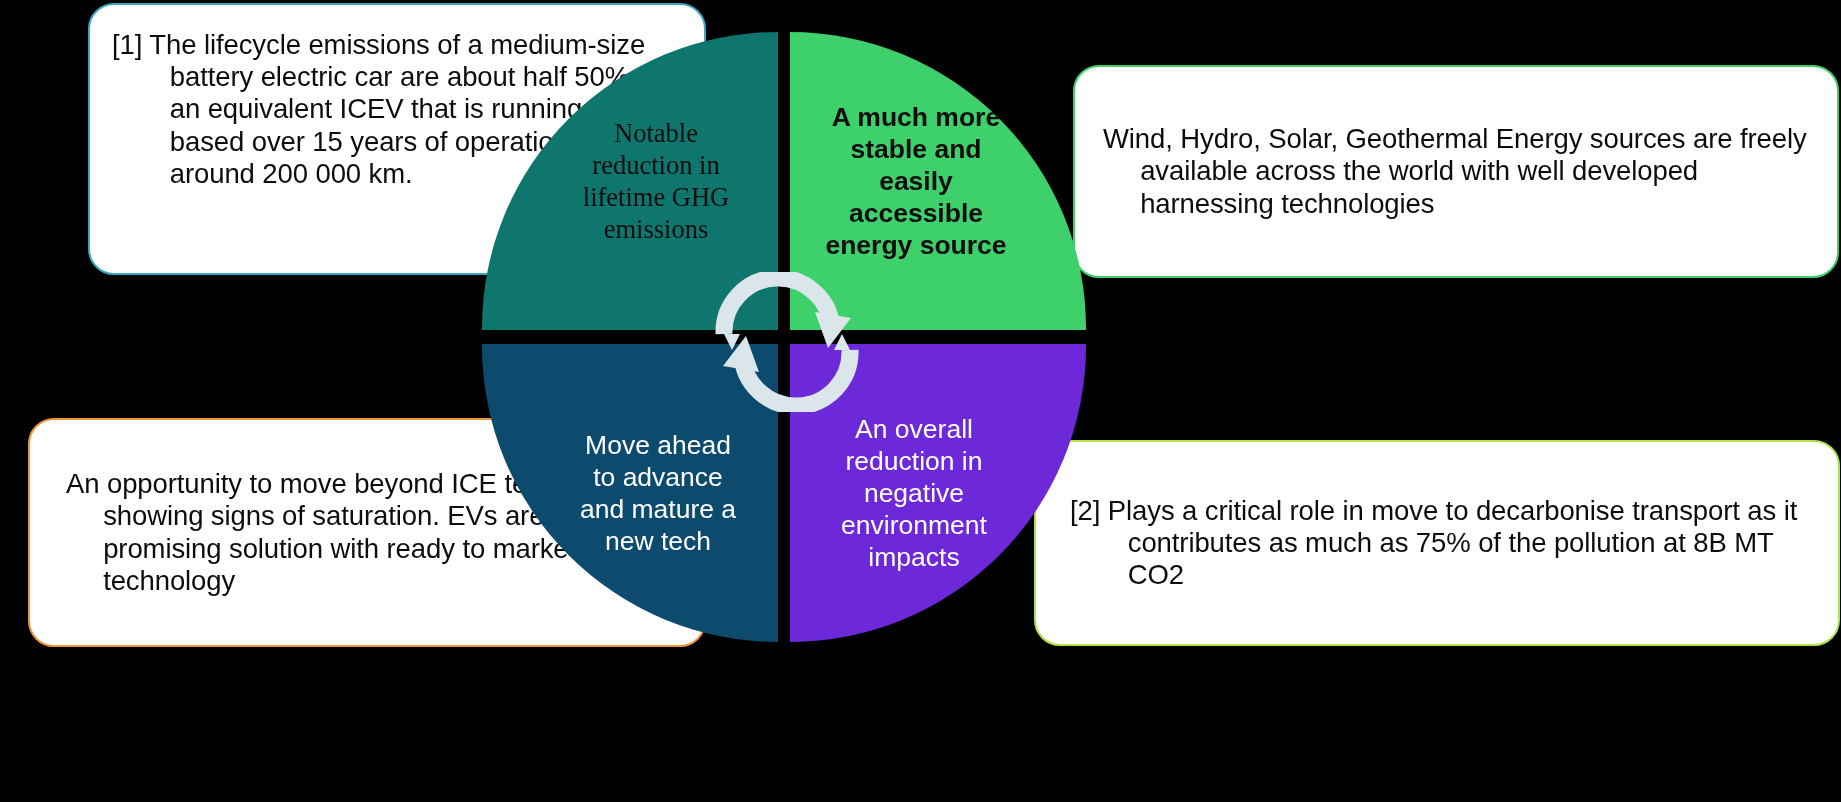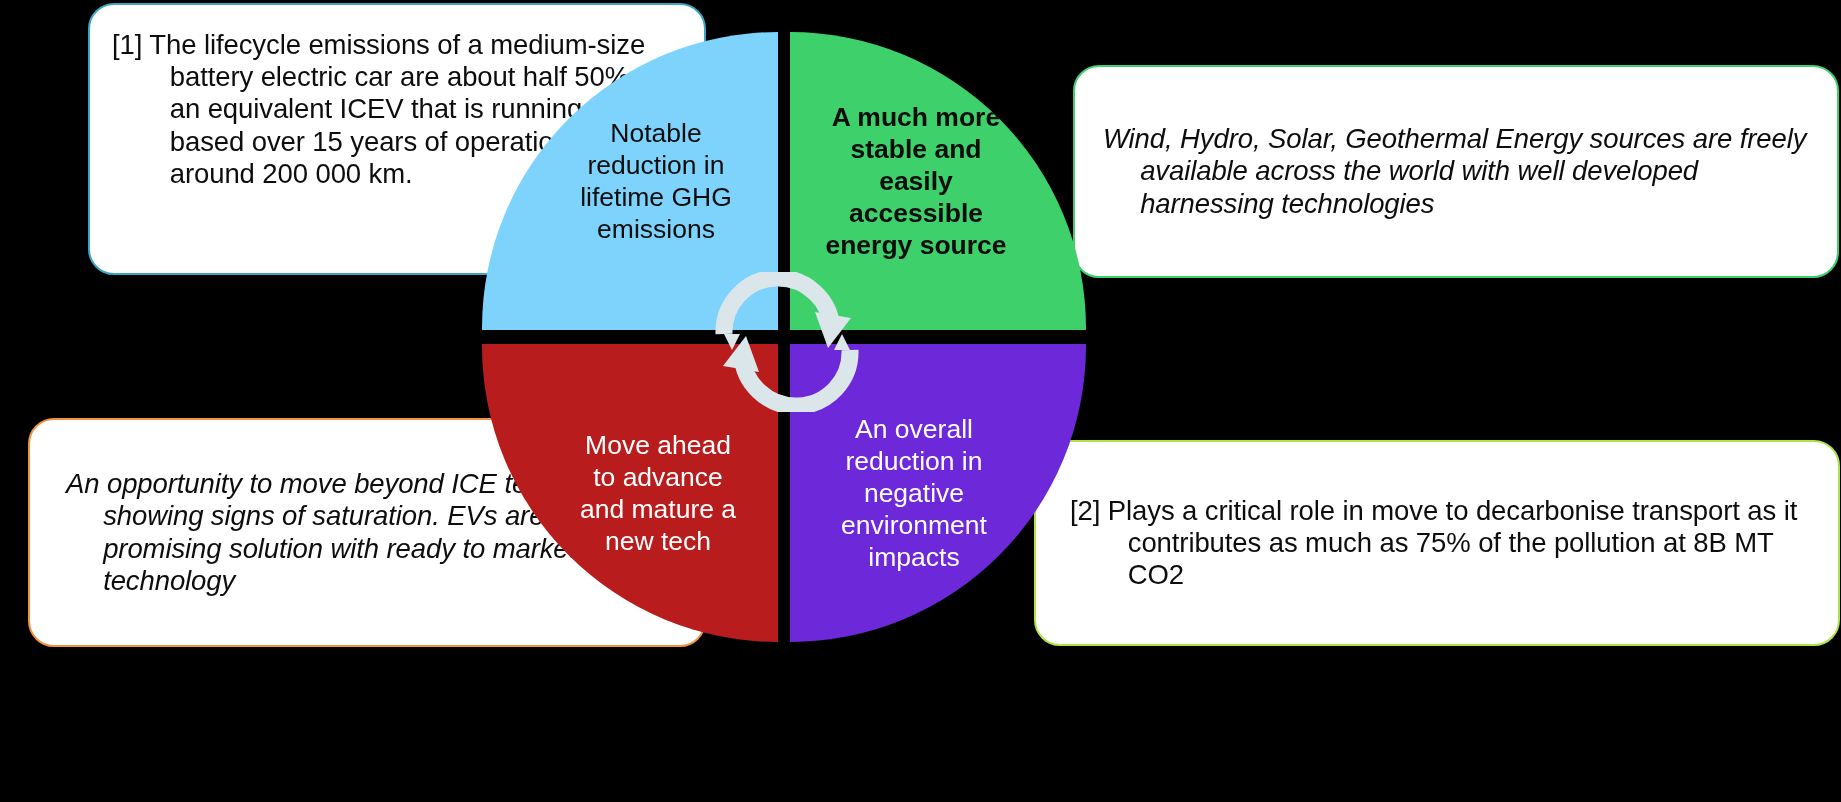--- a/index.html
+++ b/index.html
@@ -34,21 +34,20 @@
     line-height: 1.17;
     color: #0d0d0d;
     white-space: pre-line;
     padding-left: 2.1em;
     text-indent: -2.1em;
     letter-spacing: -0.1px;
   }
   .callout.plain .ctext {
     padding-left: 1.35em;
     text-indent: -1.35em;
-    font-style: italic;
   }
 
   
   #box-tl {
     left: 88px;  top: 3px;
     width: 618px; height: 272px;
     border: 2.5px solid #3aa6c6;
     padding: 20px 26px 20px 22px;
     align-items: flex-start;
   }
@@ -101,36 +100,37 @@
   .quad .qtext {
     font-size: 26.5px;
     line-height: 1.21;
     white-space: pre-line;
     position: relative;
     z-index: 2;
   }
 
   #quad-tl {
     left: 0; top: 0;
-    background: #7dd3fc;
+    background: #0f766e;
     border-top-left-radius: 296px;
+    font-family: Liberation Serif, serif;
   }
   #quad-tl .qtext { color: #0d0d0d; padding: 0 4px 0 56px; }
 
   #quad-tr {
     left: 308px; top: 0;
     background: #3ed06b;
     border-top-right-radius: 296px;
     font-weight: bold;
   }
   #quad-tr .qtext { color: #0d0d0d; padding: 0 50px 0 6px; }
 
   #quad-bl {
     left: 0; top: 312px;
-    background: #b91c1c;
+    background: #0c4a6e;
     border-bottom-left-radius: 296px;
   }
   #quad-bl .qtext { color: #ffffff; padding: 0 4px 0 60px; }
 
   #quad-br {
     left: 308px; top: 312px;
     background: #6d28d9;
     border-bottom-right-radius: 296px;
   }
   #quad-br .qtext { color: #ffffff; padding: 0 54px 0 6px; }

